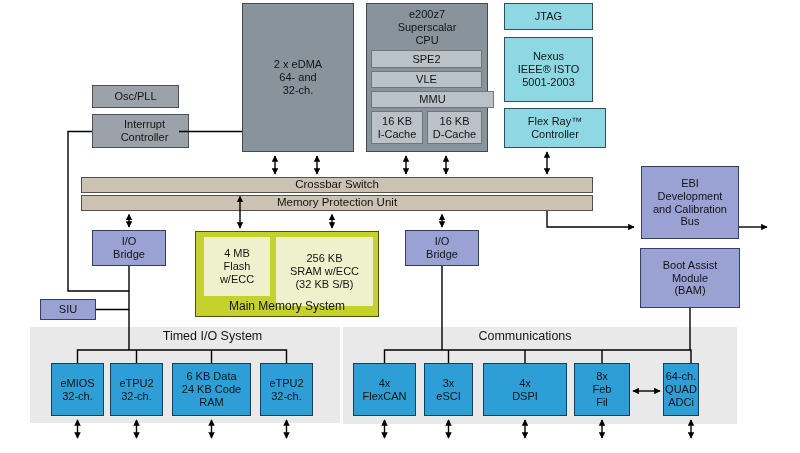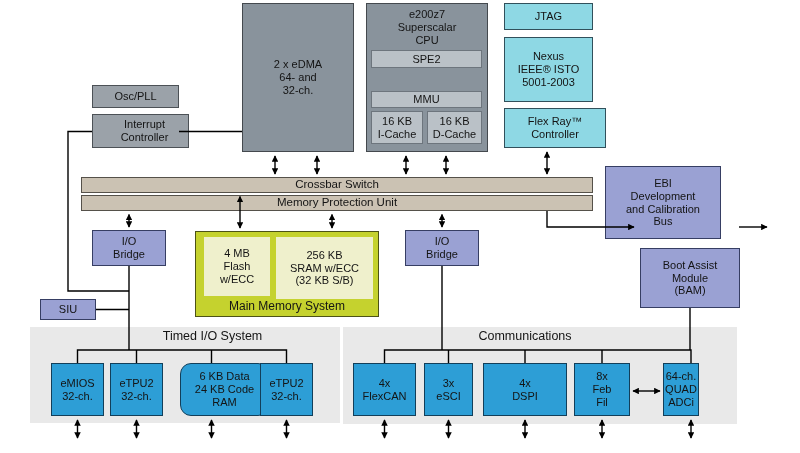--- a/index.html
+++ b/index.html
@@ -50,21 +50,22 @@
 
   <div class="blk dkgray" style="left:242px;top:3px;width:112px;height:149px;">2 x eDMA
 64- and
 32-ch.</div>
 
   <div class="blk dkgray" style="left:366px;top:3px;width:122px;height:149px;align-items:flex-start;">
     <div class="cpu-title">e200z7
 Superscalar
 CPU</div>
     <div class="blk innerbar" style="left:4px;top:46px;width:111px;height:18px;">SPE2</div>
-    <div class="blk innerbar" style="left:4px;top:87px;width:111px;height:17px;">MMU</div>
+    <div class="blk innerbar" style="left:4px;top:67px;width:111px;height:17px;">VLE</div>
+    <div class="blk innerbar" style="left:4px;top:87px;width:123px;height:17px;">MMU</div>
     <div class="blk innerbar" style="left:4px;top:107px;width:52px;height:33px;">16 KB
 I-Cache</div>
     <div class="blk innerbar" style="left:60px;top:107px;width:55px;height:33px;">16 KB
 D-Cache</div>
   </div>
 
   <div class="blk cyan" style="left:504px;top:3px;width:89px;height:27px;">JTAG</div>
   <div class="blk cyan" style="left:504px;top:37px;width:89px;height:65px;">Nexus
 IEEE® ISTO
 5001-2003</div>
@@ -74,47 +75,47 @@
   <div class="blk tanbar" style="left:81px;top:177px;width:512px;height:16px;">Crossbar Switch</div>
   <div class="blk tanbar" style="left:81px;top:195px;width:512px;height:16px;">Memory Protection Unit</div>
 
   <div class="blk lav" style="left:92px;top:230px;width:74px;height:36px;">I/O
 Bridge</div>
 
   <div class="blk green" style="left:195px;top:231px;width:184px;height:86px;">
     <div class="blk ltgreen" style="left:8px;top:5px;width:66px;height:59px;">4 MB
 Flash
 w/ECC</div>
-    <div class="blk ltgreen" style="left:80px;top:5px;width:97px;height:62px;">256 KB
+    <div class="blk ltgreen" style="left:80px;top:5px;width:97px;height:69px;">256 KB
 SRAM w/ECC
 (32 KB S/B)</div>
     <div class="mem-caption">Main Memory System</div>
   </div>
 
   <div class="blk lav" style="left:405px;top:230px;width:74px;height:36px;">I/O
 Bridge</div>
 
-  <div class="blk lav" style="left:605px;top:166px;width:116px;height:73px;">EBI
+  <div class="blk lav" style="left:641px;top:166px;width:98px;height:73px;">EBI
 Development
 and Calibration
 Bus</div>
 
   <div class="blk lav" style="left:640px;top:248px;width:100px;height:60px;">Boot Assist
 Module
 (BAM)</div>
 
   <div class="blk lav" style="left:40px;top:299px;width:56px;height:21px;">SIU</div>
 
   <div class="section" style="left:30px;top:327px;width:310px;height:96px;">
     <div class="sect-title" style="left:55px;right:0;">Timed I/O System</div>
     <div class="blk blue" style="left:21px;top:36px;width:53px;height:53px;">eMIOS
 32-ch.</div>
     <div class="blk blue" style="left:80px;top:36px;width:53px;height:53px;">eTPU2
 32-ch.</div>
-    <div class="blk blue" style="left:150px;top:36px;width:89px;height:53px;border-radius:11px;">6 KB Data
+    <div class="blk blue" style="left:142px;top:36px;width:79px;height:53px;">6 KB Data
 24 KB Code
 RAM</div>
     <div class="blk blue" style="left:230px;top:36px;width:53px;height:53px;">eTPU2
 32-ch.</div>
   </div>
 
   <div class="section" style="left:343px;top:327px;width:394px;height:97px;">
     <div class="sect-title" style="left:0;right:30px;">Communications</div>
     <div class="blk blue" style="left:10px;top:36px;width:63px;height:53px;">4x
 FlexCAN</div>

